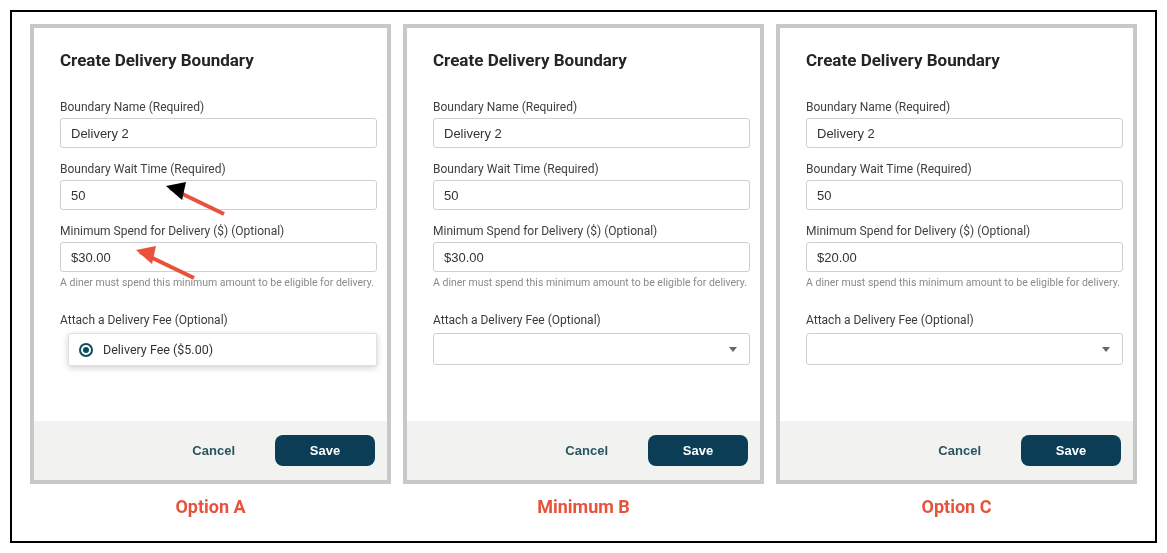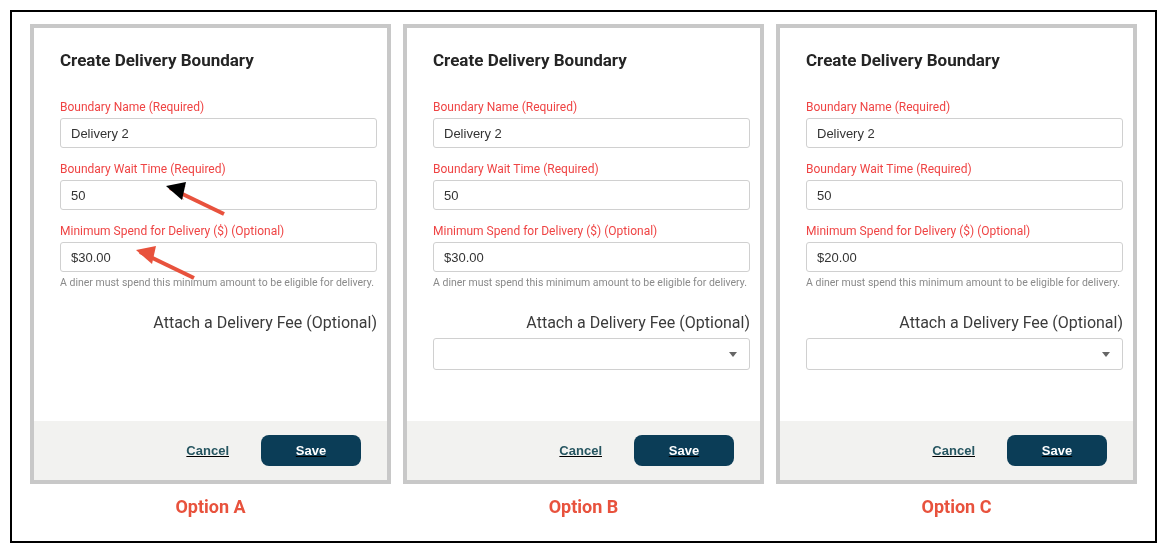--- a/index.html
+++ b/index.html
@@ -40,21 +40,21 @@
       flex-direction: column;
     }
     .modal-title {
       font-size: 17px;
       font-weight: 700;
       color: #252525;
       margin-bottom: 30px;
     }
     .field-label {
       font-size: 12px;
-      color: #ef4444;
+      color: #404040;
       margin-bottom: 4px;
     }
     .field-input {
       width: 100%;
       border: 1px solid #d0d0d0;
       border-radius: 3px;
       padding: 6px 10px;
       font-size: 13px;
       color: #333;
       background: #fff;
@@ -62,24 +62,23 @@
       height: 30px;
     }
     .helper-text {
       font-size: 10.5px;
       color: #8a8a8a;
       line-height: 1.35;
       margin-top: -10px;
       margin-bottom: 23px;
     }
     .attach-label {
-      font-size: 16px;
+      font-size: 12px;
       color: #3b3b3b;
       margin-bottom: 6px;
-      text-align: right;
     }
     .dropdown {
       width: 100%;
       border: 1px solid #d0d0d0;
       border-radius: 3px;
       height: 32px;
       background: #fff;
       display: flex;
       align-items: center;
       justify-content: flex-end;
@@ -115,27 +114,26 @@
       justify-content: center;
       flex-shrink: 0;
     }
     .radio-inner {
       width: 6px; height: 6px;
       background: #0b4c5c;
       border-radius: 50%;
     }
     .modal-footer {
       background: #f2f2f0;
-      padding: 14px 26px;
+      padding: 14px 12px;
       display: flex;
       justify-content: flex-end;
       align-items: center;
-      gap: 32px;
+      gap: 40px;
       margin-top: auto;
-      text-decoration: underline;
     }
     .cancel-link {
       font-size: 13px;
       font-weight: 600;
       color: #265560;
       cursor: pointer;
       background: none;
       border: none;
     }
     .save-btn {
@@ -176,20 +174,26 @@
         <input class="field-input" value="Delivery 2" style="">
 
         <label class="field-label">Boundary Wait Time (Required)</label>
         <input class="field-input" value="50" style="">
 
         <label class="field-label">Minimum Spend for Delivery ($) (Optional)</label>
         <input class="field-input" value="$30.00" style="">
         <div class="helper-text">A diner must spend this minimum amount to be eligible for delivery.</div>
 
         <div class="attach-label">Attach a Delivery Fee (Optional)</div>
+        <div class="dropdown-open">
+          <span class="radio-outer">
+              <span class="radio-inner"></span>
+            </span>
+          <span>Delivery Fee ($5.00)</span>
+        </div>
       </div>
       <div class="modal-footer">
         <button class="cancel-link">Cancel</button>
         <button class="save-btn">Save</button>
       </div>
 
       <div class="arrow" style="left:130px; top:152px;">
         <svg width="70" height="40" viewBox="0 0 70 40">
             <path d="M60 34 L14 10 L20 20 L6 8 L22 6 L14 10 Z"></path>
             <path d="M6 8 L60 34" stroke="#e8523d" stroke-width="4" fill="none"></path>
@@ -224,21 +228,21 @@
         <div class="attach-label">Attach a Delivery Fee (Optional)</div>
         <div class="dropdown">
           <span class="caret"></span>
         </div>
       </div>
       <div class="modal-footer">
         <button class="cancel-link">Cancel</button>
         <button class="save-btn">Save</button>
       </div>
     </div>
-    <div class="option-label">Option B</div>
+    <div class="option-label">Minimum B</div>
   </div>
 
   <div class="panel-col">
     <div class="modal">
       <div class="modal-inner">
         <h2 class="modal-title">Create Delivery Boundary</h2>
 
         <label class="field-label">Boundary Name (Required)</label>
         <input class="field-input" value="Delivery 2" style="">
 

